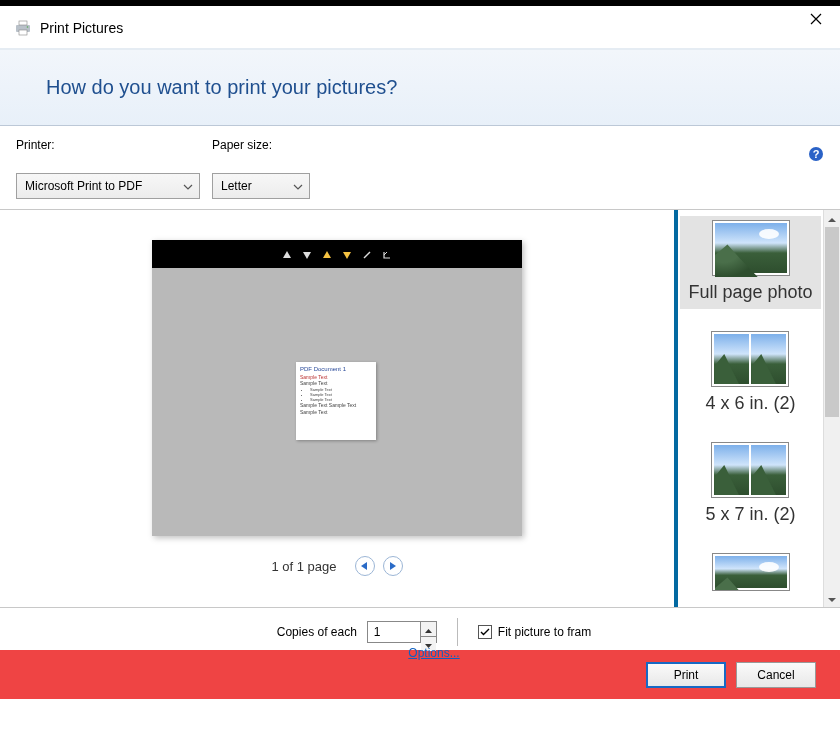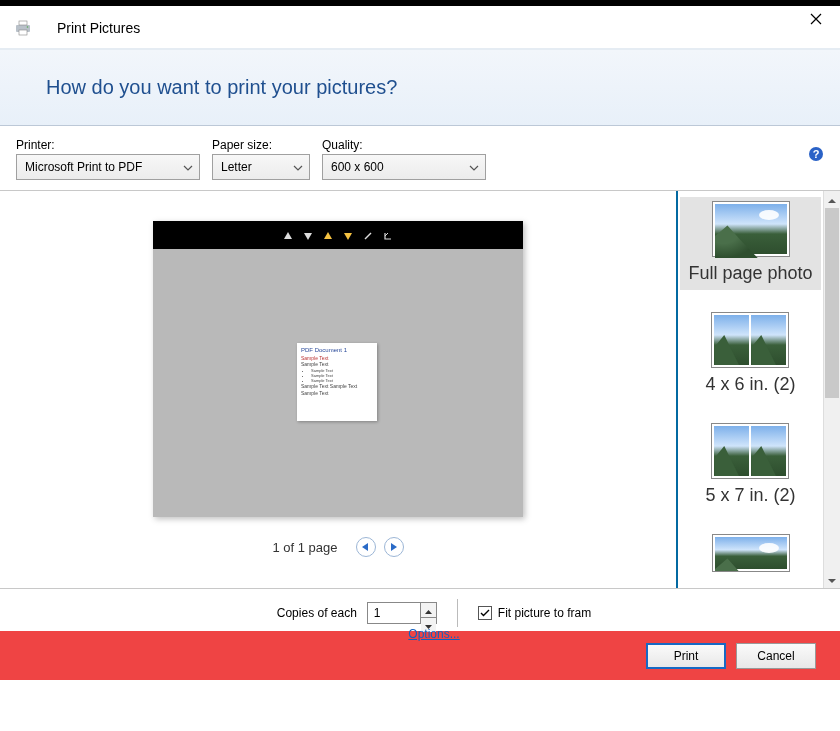--- a/index.html
+++ b/index.html
@@ -28,21 +28,21 @@
   cursor: pointer;
   display: flex;
   align-items: center;
   justify-content: center;
 }
 .close-btn svg { width: 12px; height: 12px; }
 
 .titlebar {
   display: flex;
   align-items: center;
-  gap: 25px;
+  gap: 8px;
   padding: 14px 14px 12px 14px;
 }
 .printer-icon {
   width: 18px; height: 16px;
   position: relative;
 }
 .printer-icon svg { width: 18px; height: 16px; }
 
 .title-text { font-size: 14px; }
 
@@ -58,21 +58,21 @@
   font-size: 20px;
 }
 
 .selectors {
   display: flex;
   gap: 12px;
   padding: 12px 16px 10px 16px;
   position: relative;
   border-bottom: 1px solid #c8c8c8;
 }
-.selcol { display: flex; flex-direction: column; gap: 2px; }
+.selcol { display: flex; flex-direction: column; gap: 21px; }
 .selcol label { font-size: 12px; }
 .sel {
   border: 1px solid #a0a0a0;
   background: linear-gradient(#f7f7f7,#ececec);
   height: 26px;
   display: flex;
   align-items: center;
   justify-content: space-between;
   padding: 0 6px 0 8px;
   font-size: 12px;
@@ -96,21 +96,21 @@
   display: flex;
   height: 398px;
   border-bottom: 1px solid #c8c8c8;
 }
 .preview-pane {
   flex: 1;
   display: flex;
   flex-direction: column;
   align-items: center;
   padding: 30px 0 8px 0;
-  border-right: 2px solid #0369a1;
+  border-right: 4px solid #0369a1;
 }
 .preview-box {
   width: 370px;
   height: 296px;
   background: #b9b9b9;
   box-shadow: 2px 2px 6px rgba(0,0,0,.25);
   position: relative;
   overflow: hidden;
 }
 .preview-topstrip {
@@ -351,29 +351,20 @@
       <span>Microsoft Print to PDF</span>
       <span class="chev"><svg viewBox="0 0 10 6">
             <path d="M1 1 L5 5 L9 1" stroke="#555" stroke-width="1.2" fill="none"></path>
           </svg></span>
     </div>
   </div>
   <div class="selcol">
     <label>Paper size:</label>
     <div class="sel w-paper">
       <span>Letter</span>
-      <span class="chev"><svg viewBox="0 0 10 6">
-            <path d="M1 1 L5 5 L9 1" stroke="#555" stroke-width="1.2" fill="none"></path>
-          </svg></span>
-    </div>
-  </div>
-  <div class="selcol">
-    <label>Quality:</label>
-    <div class="sel w-quality">
-      <span>600 x 600</span>
       <span class="chev"><svg viewBox="0 0 10 6">
             <path d="M1 1 L5 5 L9 1" stroke="#555" stroke-width="1.2" fill="none"></path>
           </svg></span>
     </div>
   </div>
   <div class="help-icon">
     <span>
       <svg viewBox="0 0 16 16">
           <circle cx="8" cy="8" r="7" fill="#2a62c7"></circle>
           <text x="8" y="12" text-anchor="middle" font-size="11" fill="#fff" font-weight="bold">?</text>

